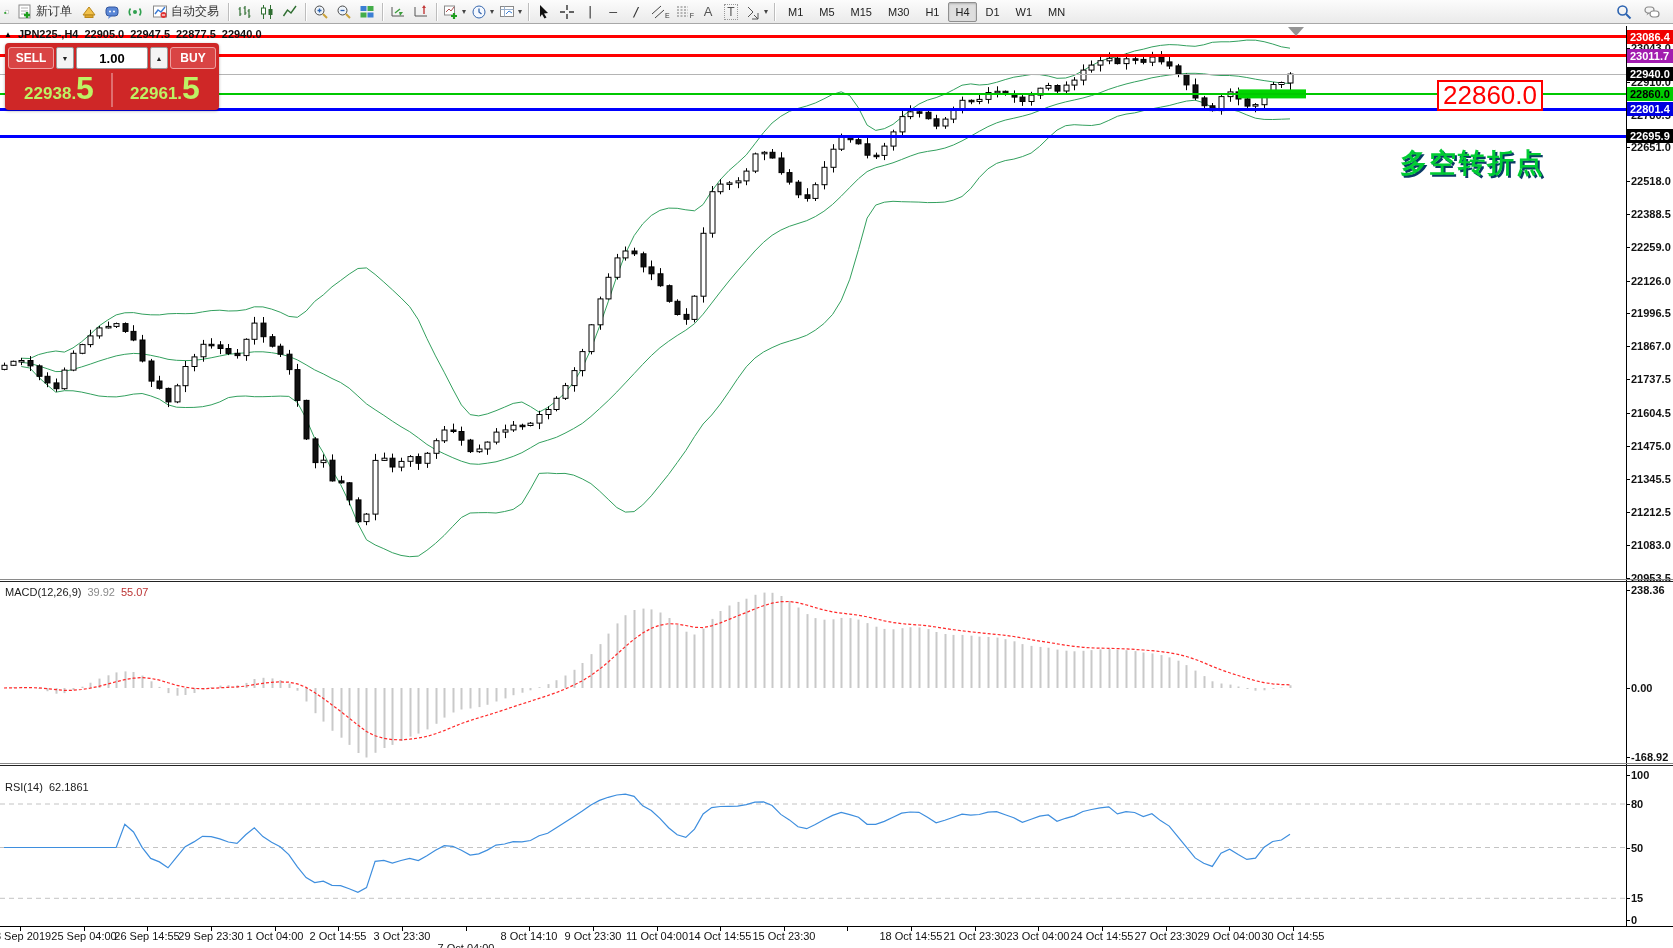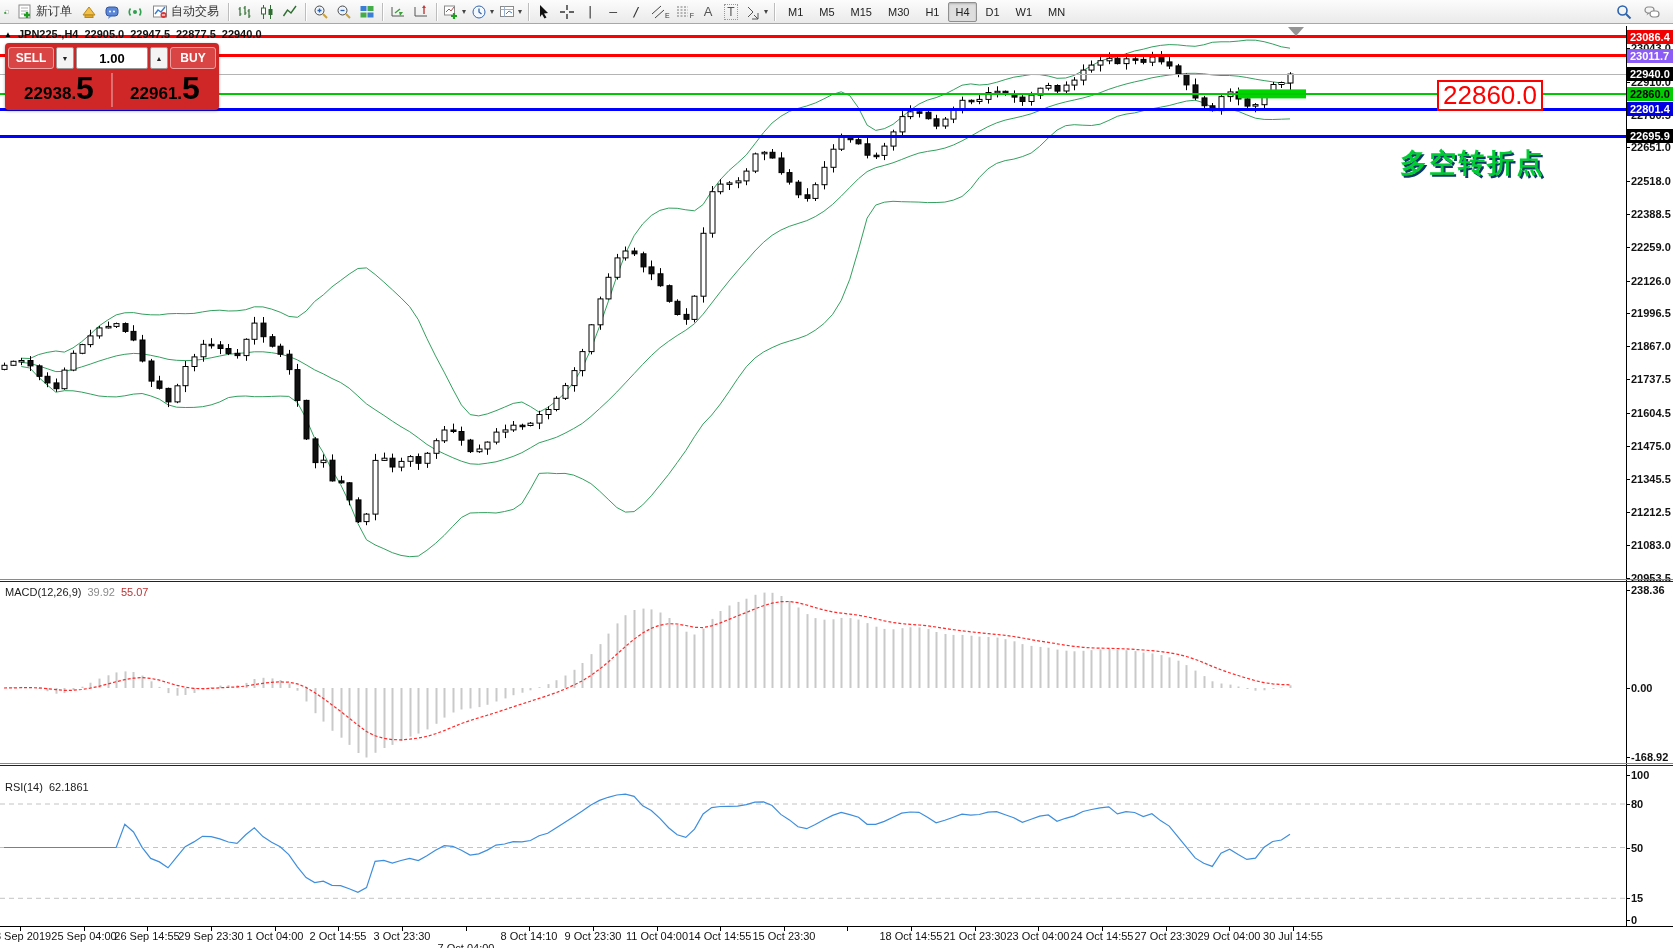--- a/index.html
+++ b/index.html
@@ -40,21 +40,21 @@
     background:#cf2727;border-radius:4px;padding:3px;box-sizing:border-box;
     box-shadow:0 1px 3px rgba(0,0,0,.35);}
   .qp-row1{display:flex;align-items:center;gap:2px;height:24px;}
   .qp-sell-btn,.qp-buy-btn{flex:0 0 46px;height:22px;background:#d94444;border:1px solid #eea0a0;
     border-radius:3px;color:#fff;font-size:12px;font-weight:bold;font-family:inherit;}
   .qp-spin{flex:0 0 16px;height:20px;background:#f4f4f4;border:1px solid #9a9a9a;border-radius:2px;
     font-size:7px;color:#222;display:flex;align-items:center;justify-content:center;}
   .qp-vol{flex:1 1 auto;width:60px;height:20px;border:1px solid #9a9a9a;border-radius:2px;
     font-size:13px;font-weight:bold;text-align:center;font-family:inherit;padding:0;}
   .qp-row2{display:flex;align-items:stretch;margin-top:3px;height:34px;}
-  .qp-price{flex:1 1 50%;display:flex;align-items:baseline;justify-content:center;color:#000000;}
+  .qp-price{flex:1 1 50%;display:flex;align-items:baseline;justify-content:center;color:#bef264;}
   .qp-main{font-size:17px;font-weight:bold;line-height:30px;}
   .qp-dot{font-size:17px;font-weight:bold;}
   .qp-big{font-size:32px;font-weight:bold;line-height:30px;}
   .qp-div{width:2px;background:#ffffff55;margin:0 1px;}
   .annotation-box{position:absolute;left:1437px;top:55px;width:106px;height:31px;background:#fff;
     border:2px solid #ff0000;color:#ff0000;font-size:26px;display:flex;align-items:center;
     justify-content:center;z-index:7;box-sizing:border-box;}
   .cn-note{position:absolute;left:1400px;top:120px;font-size:27px;font-weight:bold;color:#00cc33;
     text-shadow:2px 2px 0 #0b3a66;z-index:7;letter-spacing:2px;}
   .shift-triangle{position:absolute;left:1288px;top:2px;width:0;height:0;
@@ -730,21 +730,21 @@
       <line x1="0" y1="779.0" x2="1626" y2="779.0" stroke="#c3c3c3" stroke-width="1" stroke-dasharray="5 4"></line>
       <line x1="0" y1="822.5" x2="1626" y2="822.5" stroke="#c3c3c3" stroke-width="1" stroke-dasharray="5 4"></line>
       <line x1="0" y1="873.3" x2="1626" y2="873.3" stroke="#c3c3c3" stroke-width="1" stroke-dasharray="5 4"></line>
       <polyline points="4.0,822.5 12.6,822.5 21.3,822.5 29.9,822.5 38.5,822.5 47.2,822.5 55.8,822.5 64.4,822.5 73.0,822.5 81.7,822.5 90.3,822.5 98.9,822.5 107.6,822.5 116.2,822.5 124.8,799.2 133.5,807.0 142.1,822.4 150.7,833.4 159.4,836.9 168.0,842.8 176.6,832.1 185.2,821.6 193.9,816.9 202.5,811.3 211.1,811.6 219.8,813.9 228.4,817.0 237.0,818.4 245.7,809.8 254.3,802.7 262.9,811.6 271.6,817.3 280.2,821.8 288.8,829.6 297.4,841.9 306.1,852.6 314.7,857.6 323.3,856.2 332.0,860.3 340.6,860.7 349.2,863.8 357.9,867.3 366.5,862.6 375.1,836.3 383.8,835.4 392.4,838.0 401.0,835.5 409.7,833.3 418.3,835.6 426.9,830.8 435.5,825.2 444.2,820.6 452.8,821.3 461.4,825.2 470.1,830.1 478.7,828.8 487.3,825.1 496.0,820.1 504.6,819.0 513.2,816.6 521.9,816.8 530.5,815.5 539.1,810.8 547.7,808.2 556.4,802.7 565.0,797.3 573.6,791.8 582.3,786.1 590.9,779.9 599.5,775.4 608.2,772.3 616.8,770.0 625.4,769.2 634.1,771.3 642.7,780.8 651.3,785.5 659.9,793.4 668.6,802.7 677.2,809.8 685.8,812.4 694.5,804.1 703.1,789.0 711.7,782.6 720.4,781.5 729.0,781.3 737.6,781.1 746.3,779.6 754.9,777.1 763.5,776.9 772.1,780.5 780.8,789.4 789.4,794.9 798.0,801.8 806.7,803.7 815.3,799.5 823.9,794.7 832.6,790.4 841.2,787.5 849.8,789.7 858.5,792.3 867.1,799.3 875.7,799.4 884.3,796.4 893.0,792.2 901.6,788.2 910.2,787.0 918.9,787.3 927.5,792.3 936.1,797.8 944.8,795.3 953.4,792.2 962.0,789.2 970.7,790.2 979.3,789.5 987.9,787.1 996.6,786.7 1005.2,789.8 1013.8,792.8 1022.4,797.4 1031.1,794.2 1039.7,791.1 1048.3,789.9 1057.0,796.3 1065.6,793.3 1074.2,790.9 1082.9,786.5 1091.5,784.5 1100.1,782.8 1108.8,781.8 1117.4,788.9 1126.0,786.7 1134.6,787.5 1143.3,791.6 1151.9,788.7 1160.5,795.6 1169.2,801.1 1177.8,811.6 1186.4,822.2 1195.1,832.9 1203.7,838.3 1212.3,841.4 1221.0,828.1 1229.6,824.2 1238.2,829.5 1246.8,834.4 1255.5,833.1 1264.1,822.2 1272.7,816.5 1281.4,815.0 1290.0,809.2" fill="none" stroke="#3e8ede" stroke-width="1.2"></polyline>
     </svg>
 
   <div id="overlay-layer">
       <div class="hline" style="top: 10px; height: 3px; background: rgb(255, 0, 0);"></div>
       <div class="price-tag" style="top: 4.99176px; background: rgb(240, 0, 0); color: rgb(255, 255, 255);">23086.4</div>
       <div class="hline" style="top: 29px; height: 3px; background: rgb(255, 0, 0);"></div>
-      <div class="price-tag" style="top: 23.9391px; background: #8b5cf6; color: rgb(255, 255, 255);">23011.7</div>
+      <div class="price-tag" style="top: 23.9391px; background: #a21caf; color: rgb(255, 255, 255);">23011.7</div>
       <div class="hline" style="top: 68px; height: 2px; background: rgb(0, 200, 0);"></div>
       <div class="price-tag" style="top: 62.4172px; background: rgb(0, 204, 0); color: rgb(0, 0, 0);">22860.0</div>
       <div class="hline" style="top: 83px; height: 3px; background: rgb(0, 0, 255);"></div>
       <div class="price-tag" style="top: 77.2809px; background: rgb(0, 0, 224); color: rgb(255, 255, 255);">22801.4</div>
       <div class="hline" style="top: 110px; height: 3px; background: rgb(0, 0, 255);"></div>
       <div class="price-tag" style="top: 104.041px; background: #000000; color: rgb(255, 255, 255);">22695.9</div>
       <div class="hline" style="top: 49px; height: 1px; background: rgb(180, 180, 180);"></div>
       <div class="price-tag" style="top: 42.1256px; background: rgb(0, 0, 0); color: rgb(255, 255, 255);">22940.0</div>
       <div class="axis-vline" style="left: 1626px;"></div>
       <div class="price-tick-dash" style="top: 23px;"></div>
@@ -836,21 +836,21 @@
       <div class="date-label" style="left: 975px; top: 905px;">21 Oct 23:30</div>
       <div class="date-tick" style="left: 1038px; top: 902px;"></div>
       <div class="date-label" style="left: 1038px; top: 905px;">23 Oct 04:00</div>
       <div class="date-tick" style="left: 1102px; top: 902px;"></div>
       <div class="date-label" style="left: 1102px; top: 905px;">24 Oct 14:55</div>
       <div class="date-tick" style="left: 1166px; top: 902px;"></div>
       <div class="date-label" style="left: 1166px; top: 905px;">27 Oct 23:30</div>
       <div class="date-tick" style="left: 1229px; top: 902px;"></div>
       <div class="date-label" style="left: 1229px; top: 905px;">29 Oct 04:00</div>
       <div class="date-tick" style="left: 1293px; top: 902px;"></div>
-      <div class="date-label" style="left: 1293px; top: 905px;">30 Jul 14:55</div>
+      <div class="date-label" style="left: 1293px; top: 905px;">30 Oct 14:55</div>
     </div>
 
   <div class="symbol-header">
     <span class="hdr-arrow">▲</span>
     <span>JPN225-,H4</span>
     <span>22905.0</span>
     <span>22947.5</span>
     <span>22877.5</span>
     <span>22940.0</span>
   </div>

